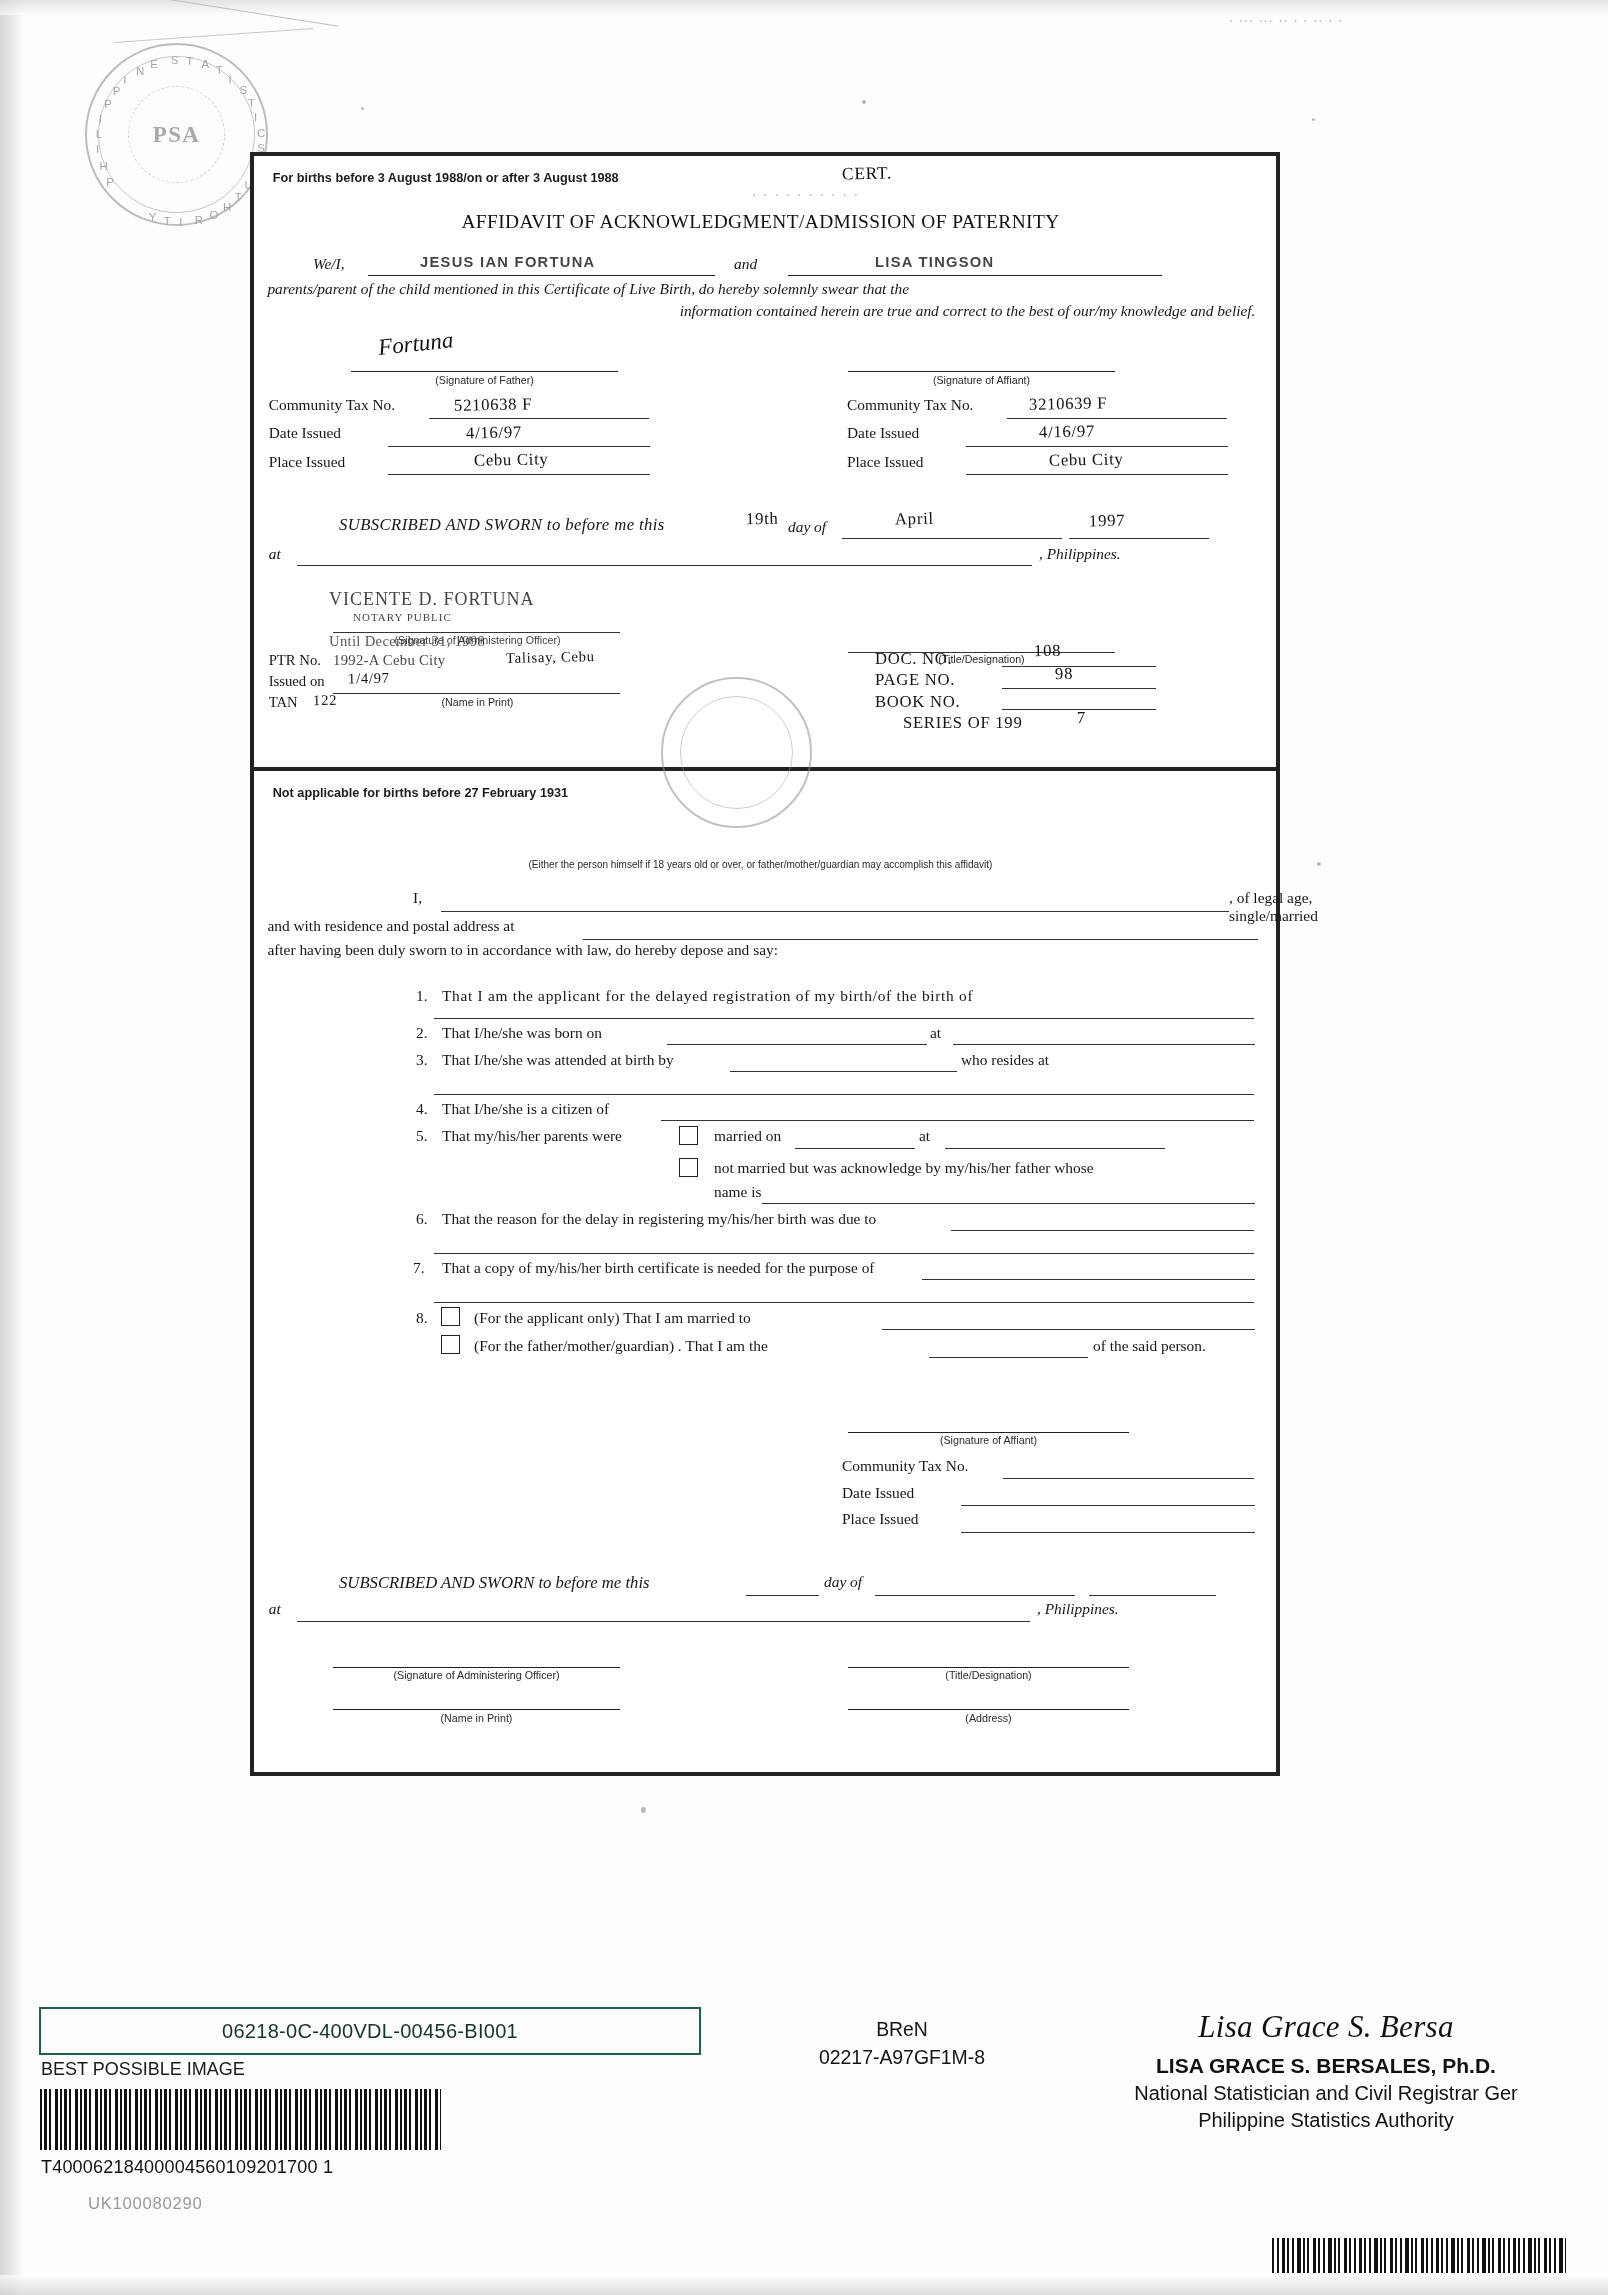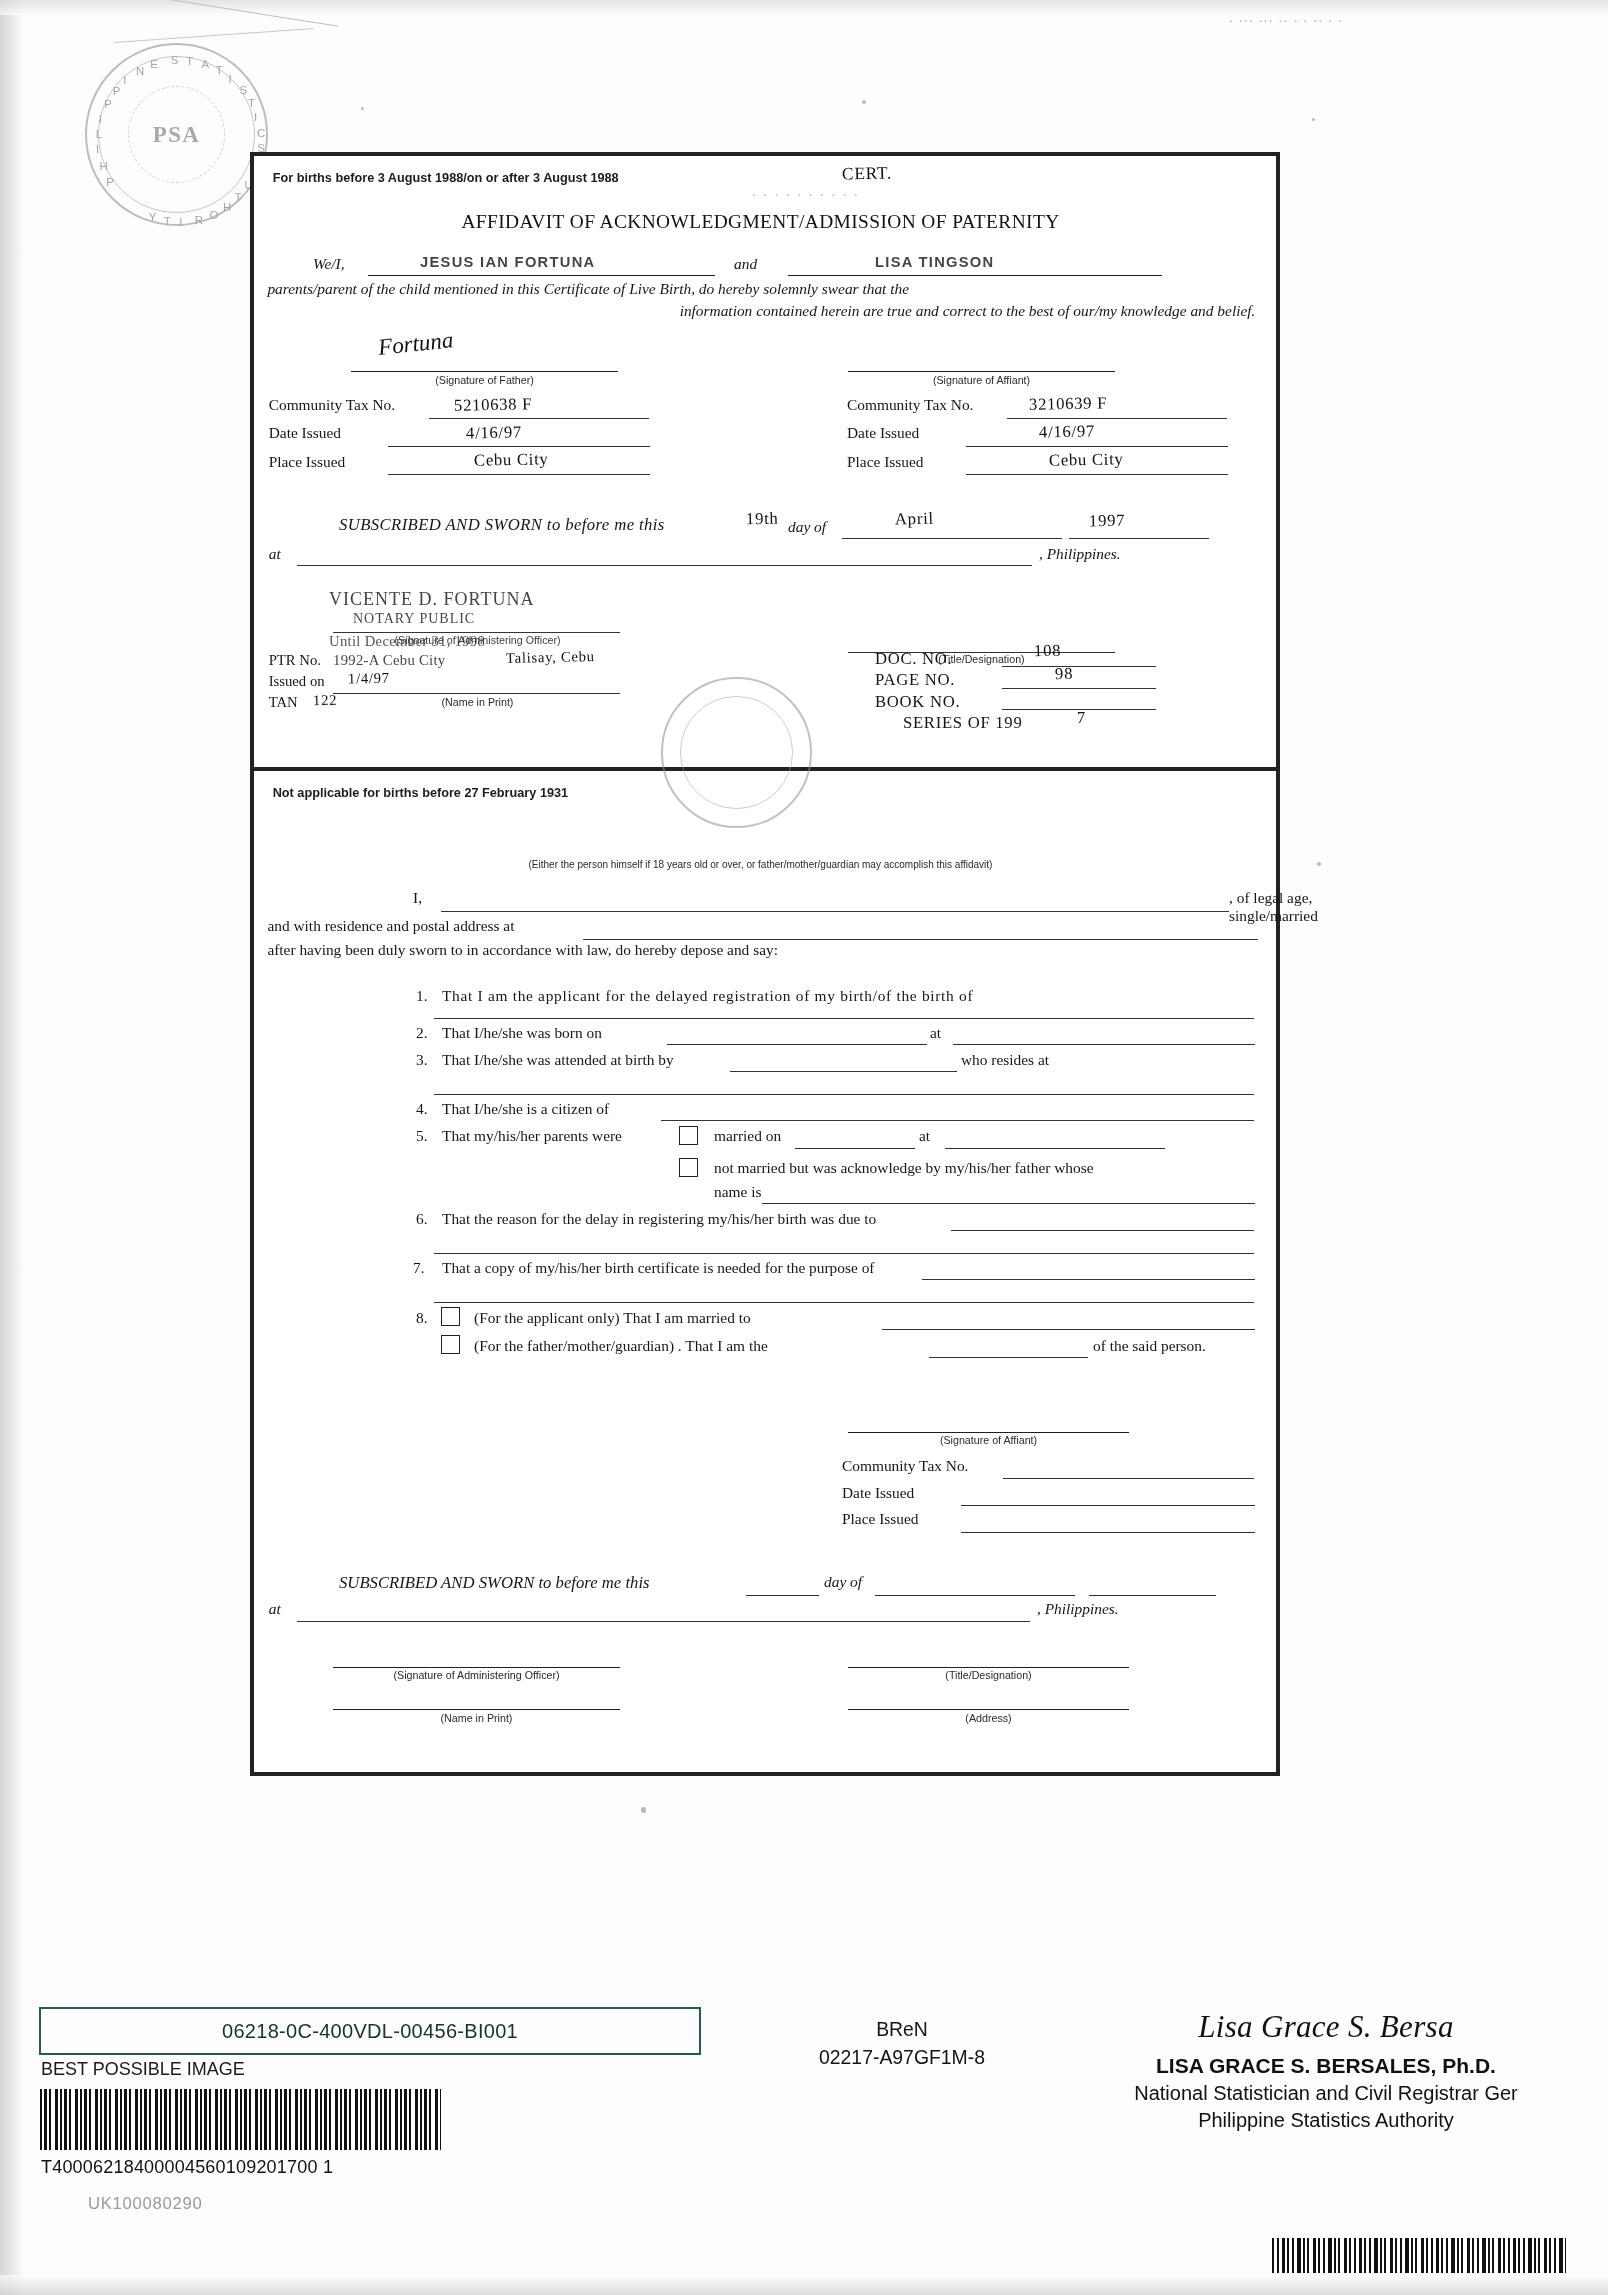--- a/index.html
+++ b/index.html
@@ -456,21 +456,21 @@
     <div class="rule" style="left:815px;top:382px;width:140px;"></div>
 
     <div class="body-it sec" style="left:14.7px;top:389px;">at</div>
     <div class="rule" style="left:43px;top:409px;width:735px;"></div>
     <div class="body-it sec" style="left:785px;top:389px;">, Philippines.</div>
 
     <div class="notary-stamp"></div>
     <div class="sig" style="left:427px;top:548px;font-size:39px;opacity:.75;">&nbsp;</div>
 
     <div class="typed sec" style="left:75px;top:433px;font-family:'Liberation Serif',serif;font-size:18px;letter-spacing:1px;font-weight:normal;">VICENTE D. FORTUNA</div>
-    <div class="typed sec" style="left:99px;top:455px;font-family:'Liberation Serif',serif;font-size:14px;letter-spacing:1px;font-weight:normal;">NOTARY PUBLIC</div>
+    <div class="typed sec" style="left:99px;top:455px;font-family:'Liberation Serif',serif;font-size:11px;letter-spacing:1px;font-weight:normal;">NOTARY PUBLIC</div>
     <div class="typed sec" style="left:75px;top:477px;font-family:'Liberation Serif',serif;font-size:14.7px;letter-spacing:0.3px;font-weight:normal;opacity:.8;">Until December 31, 1998</div>
     <div class="caption sec" style="left:80px;top:478px;width:287px;opacity:.9;">(Signature of Administering Officer)</div>
     <div class="rule" style="left:79px;top:476px;width:287px;"></div>
 
     <div class="body-rm sec" style="left:14.7px;top:496px;font-size:14.7px;">PTR No.</div>
     <div class="typed sec" style="left:79px;top:496px;font-family:'Liberation Serif',serif;font-weight:normal;font-size:14.7px;letter-spacing:0.3px;">1992-A Cebu City</div>
     <div class="hand sm" style="left:252px;top:493px;">Talisay, Cebu</div>
     <div class="body-rm sec" style="left:14.7px;top:517px;font-size:14.7px;">Issued on</div>
     <div class="hand sm" style="left:94px;top:514px;">1/4/97</div>
     <div class="body-rm sec" style="left:14.7px;top:538px;font-size:14.7px;">TAN</div>

